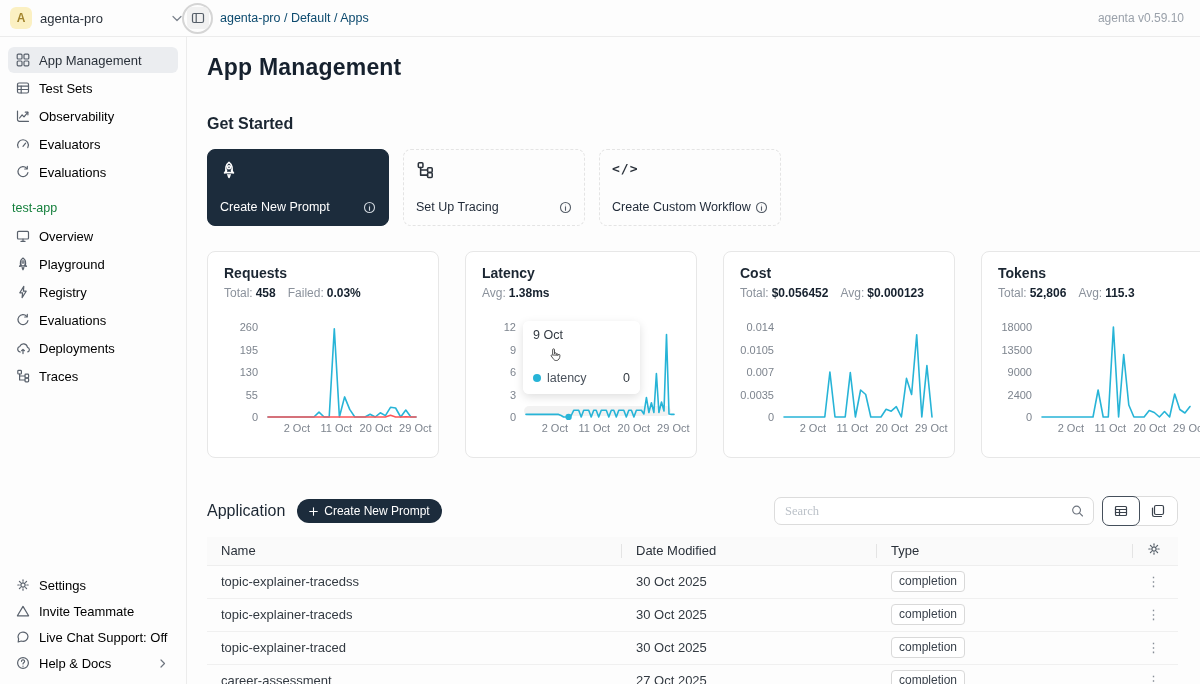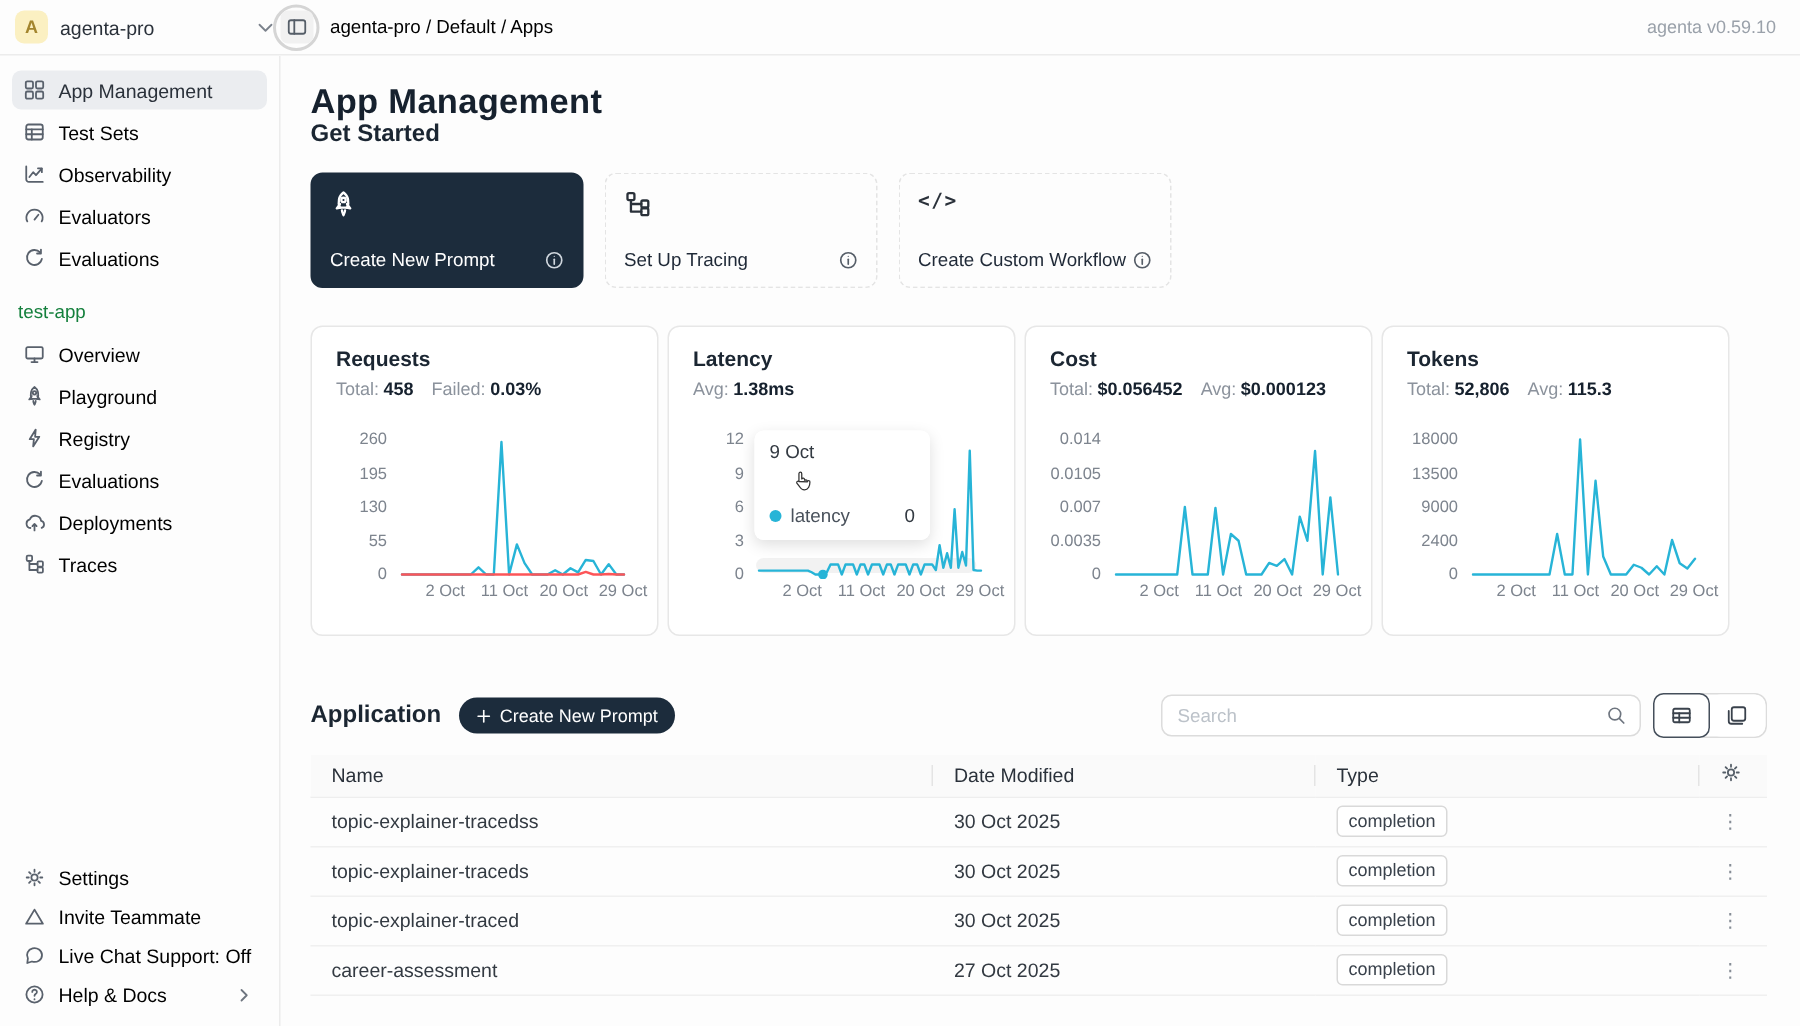--- a/index.html
+++ b/index.html
@@ -10,74 +10,74 @@
 .icon svg{stroke:currentColor;fill:none;stroke-width:1.2;stroke-linecap:round;stroke-linejoin:round}
 
 .header{position:fixed;top:0;left:0;right:0;height:37px;display:flex;align-items:center;justify-content:space-between;padding:0 16px 0 10px;border-bottom:1px solid #ececec;background:#fdfdfd;z-index:20}
 .hdr-left{display:flex;align-items:center}
 .ws{display:flex;align-items:center;gap:8px;width:172px;cursor:pointer}
 .avatar{width:22px;height:22px;border-radius:6px;background:#fbf0c2;color:#a3852e;font-size:12px;display:flex;align-items:center;justify-content:center;font-weight:600}
 .ws-name{font-size:13px;color:#2a313a}
 .ws-chevron{margin-left:auto;color:#7b828c}
 .ring{width:31px;height:31px;border-radius:50%;border:2px solid #d5d5d5;display:flex;align-items:center;justify-content:center;margin-right:7px}
 .collapse-btn{width:22px;height:22px;border:none;border-radius:5px;background:#f1f1f1;color:#555e68;display:flex;align-items:center;justify-content:center;cursor:pointer}
-.breadcrumb{font-size:12.5px;color:#000000}
+.breadcrumb{font-size:12.5px;color:#0c4a6e}
 .version{font-size:12px;color:#9aa1aa}
 
 .sidebar{position:fixed;top:37px;left:0;bottom:0;width:187px;border-right:1px solid #ececec;background:#fdfdfd;display:flex;flex-direction:column;padding:10px 8px 8px;z-index:10}
 .side-item{display:flex;align-items:center;gap:9px;height:26px;padding:0 8px;border-radius:6px;font-size:13px;color:#000000;cursor:pointer}
 .side-item .icon{color:#59616c;width:14px;height:14px}
 .side-item.active{background:#ebedf0;color:#2a313a}
 .side-section{font-size:12.5px;color:#15803d;padding:14px 4px 8px}
 .side-bottom{margin-top:auto}
 .side-item .chev{margin-left:auto;color:#6e757f}
 nav .side-item{margin-bottom:2px}
 
 .main{margin-left:188px;padding:54px 22px 0 19px}
 .page-title{font-size:23px;font-weight:700;color:#16212e;letter-spacing:.2px}
 .section-h{font-size:16px;font-weight:700;color:#1b2632}
-.gs-heading{}
+.gs-heading{margin-top:34px}
 .gs-row{display:flex;gap:14px;margin-top:16px}
 .gs-card{width:182px;height:77px;border-radius:8px;border:1px dashed #e4e4e4;background:#fdfdfd;padding:11px 12px;display:flex;flex-direction:column;justify-content:space-between;cursor:pointer}
 .gs-card.dark{background:#1c2c3c;border:1px solid #1c2c3c;color:#fff}
 .gs-card .gs-icon{color:#2a313a;width:18px;height:18px}
 .gs-card.dark .gs-icon{color:#fff}
 .gs-label-row{display:flex;align-items:center;justify-content:space-between;gap:4px}
 .gs-label{font-size:12.5px;color:#1f2937;white-space:nowrap}
 .gs-card.dark .gs-label{color:#fff}
 .gs-info{color:#565e68;width:13px;height:13px}
 .gs-card.dark .gs-info{color:#cfd6dd}
 .gs-code{font-size:13px;font-weight:700;color:#2a313a;letter-spacing:1px;font-family:"DejaVu Sans Mono",monospace}
 
-.stats-row{display:flex;gap:6px;margin-top:25px}
+.stats-row{display:flex;gap:26px;margin-top:25px}
 .stat-card{width:232px;height:207px;border:1px solid #e7e7e7;border-radius:8px;background:#fff;padding:13px 16px;position:relative}
 .stat-title{font-size:14px;font-weight:700;color:#1b2632}
 .stat-metrics{display:flex;gap:12px;margin-top:5px;font-size:12px;color:#8b929c}
 .stat-metrics b{color:#16212e;font-weight:700;margin-left:3px}
 .chart{display:flex;margin-top:16px;position:relative}
 .yaxis{width:40px;position:relative;height:104px;flex:none}
 .yaxis span{position:absolute;right:6px;font-size:11px;color:#7d848e;transform:translateY(-50%)}
 .plot{position:relative;width:158px;height:104px}
 .xaxis{position:absolute;left:17px;top:106px;width:158px;height:14px}
 .xaxis span{position:absolute;transform:translateX(-50%);font-size:11px;color:#7d848e;white-space:nowrap}
 
 .tooltip{position:absolute;left:57px;top:69px;width:117px;background:rgba(255,255,255,.96);border-radius:6px;box-shadow:0 3px 10px rgba(0,0,0,.13);padding:7px 10px 9px;z-index:5}
 .tt-title{font-size:12.5px;color:#333a42}
 .tt-row{display:flex;align-items:center;gap:6px;margin-top:29px;font-size:12.5px;color:#4a525c}
 .tt-dot{width:8px;height:8px;border-radius:50%;background:#27b4d7}
 .tt-val{margin-left:auto;color:#333a42}
 .cursor-icon{position:absolute;left:24px;top:26px}
 
 .app-header{display:flex;align-items:center;margin-top:38px}
-.app-title{font-size:16px;font-weight:700;color:#1b2632}
+.app-title{font-size:16px;font-weight:400;color:#1b2632}
 .create-btn{margin-left:12px;height:24px;border:none;border-radius:12px;background:#1c2c3c;color:#fff;font-size:12px;display:flex;align-items:center;gap:6px;padding:0 12px;cursor:pointer;font-family:inherit}
 .create-btn .icon{width:9px;height:9px;color:#fff}
 .app-tools{margin-left:auto;display:flex;align-items:center;gap:8px}
 .search-box{width:320px;height:28px;border:1px solid #dcdcdc;border-radius:7px;background:#fff;display:flex;align-items:center;padding:0 9px 0 10px}
-.search-box input{border:none;outline:none;flex:1;font-size:12.5px;color:#333;background:transparent;font-family:Liberation Sans, sans-serif}
+.search-box input{border:none;outline:none;flex:1;font-size:12.5px;color:#333;background:transparent;font-family:Liberation Serif, serif}
 .search-box input::placeholder{color:#bcc2c9}
 .search-icon{color:#6e757f;width:13px;height:13px}
 .view-toggle{height:30px;border:1px solid #dcdcdc;border-radius:8px;background:#fff;display:flex;align-items:stretch}
 .vt-btn{width:38px;display:flex;align-items:center;justify-content:center;color:#3a424c;cursor:pointer;background:#fff;border:none;border-radius:8px}
 .vt-btn.selected{border:1.5px solid #454f5b;border-radius:7px;margin:-1px;z-index:2}
 .vt-btn .icon{width:14px;height:14px}
 
 .app-table{width:100%;border-collapse:collapse;margin-top:11px;table-layout:fixed}
 .app-table th{position:relative;text-align:left;font-size:13px;font-weight:500;color:#2a313a;background:#fafafa;height:28px;padding:0 14px;border-bottom:1px solid #eeeeee}
 .app-table th:not(:last-child):after{content:"";position:absolute;right:0;top:7px;bottom:7px;width:1px;background:#e4e4e4}

